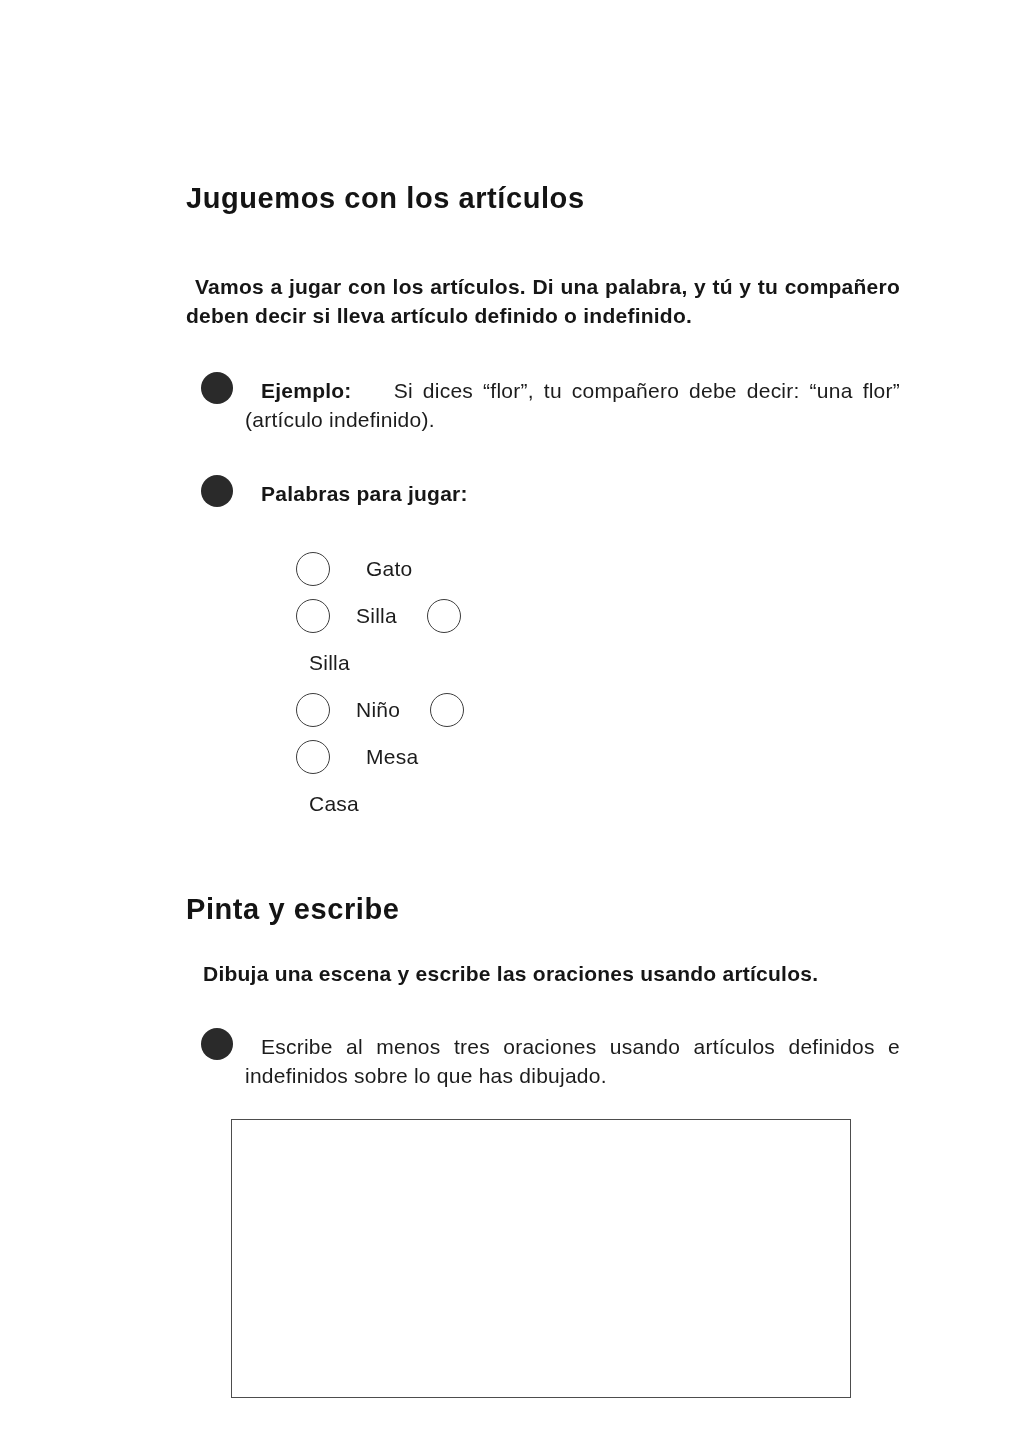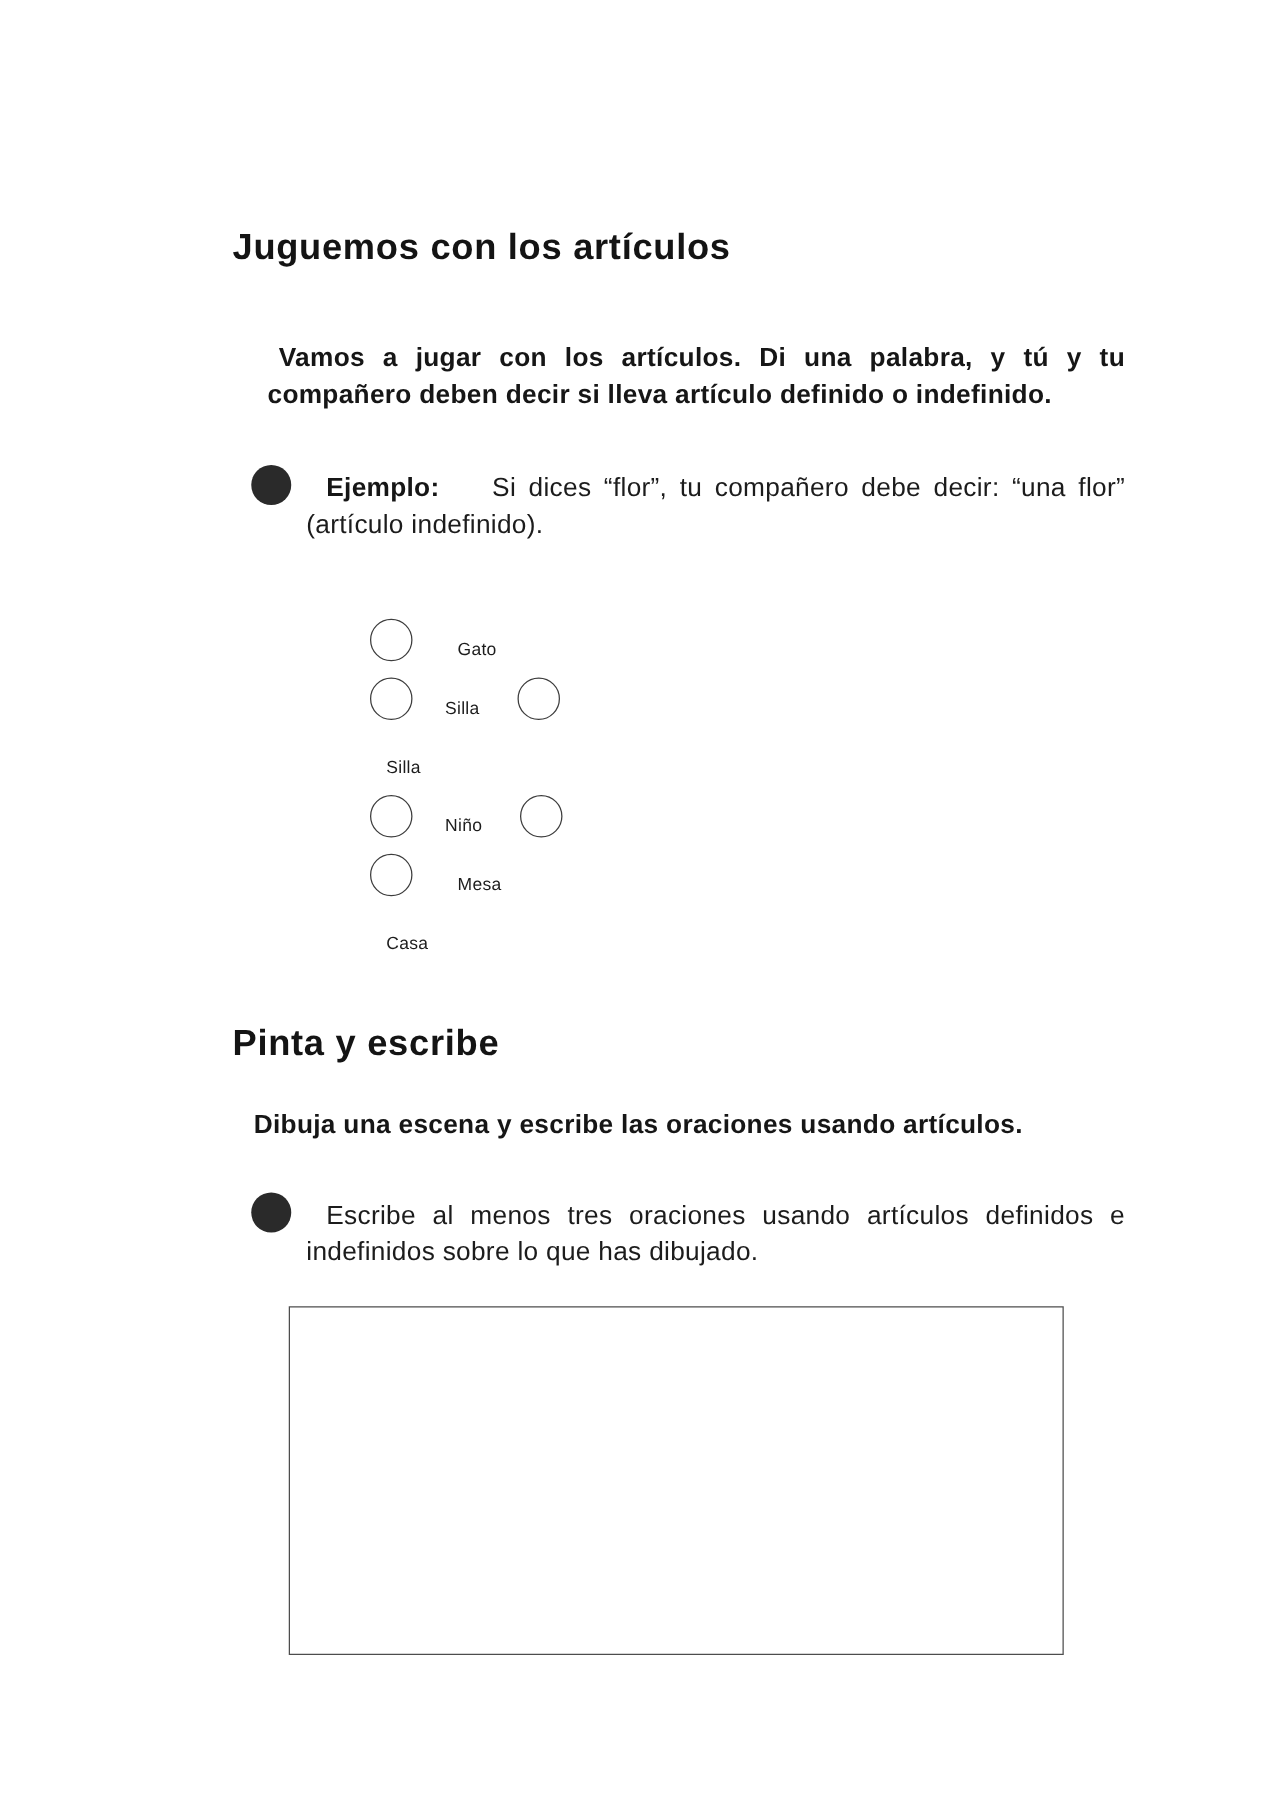--- a/index.html
+++ b/index.html
@@ -27,21 +27,20 @@
     letter-spacing: 0.02em;
     line-height: 36px;
   }
 
   .h1 { margin-bottom: 24px; }
   .h2 { margin-top: 24px; margin-bottom: 0; }
 
   .body-text {
     font-size: 21px;
     line-height: 29px;
-    margin-left: 28px;
   }
 
   .intro {
     font-weight: 700;
     text-align: justify;
     text-indent: 9px;
     margin-bottom: 14px;
     color: #161616;
   }
 
@@ -72,21 +71,22 @@
   .bold-label { font-weight: 700; color: #161616; }
   .bold-inline { font-weight: 700; color: #161616; }
 
   .word-list { margin-top: 2px; }
 
   .word-row {
     margin-left: 91px;
     height: 29px;
     margin-bottom: 15px;
     display: flex;
-    font-size: 14px;
+    align-items: center;
+    font-size: 21px;
   }
 
   .circle {
     display: inline-block;
     width: 9px;
     height: 9px;
     border: 1.6px solid #3d3d3d;
     border-radius: 50%;
     flex: 0 0 auto;
   }
@@ -114,20 +114,24 @@
     <div class="heading h1">Juguemos con los artículos</div>
 
     <p class="body-text intro">Vamos a jugar con los artículos. Di una palabra, y tú y tu compañero deben decir si lleva artículo definido o indefinido.</p>
 
     <div class="body-text bullet-item">
       <span class="dot"></span>
       <span class="bold-label">Ejemplo:</span>
       <span>Si dices “flor”, tu compañero debe decir: “una flor” (artículo indefinido).</span>
     </div>
 
+    <div class="body-text bullet-item">
+      <span class="dot"></span>
+      <span class="bold-label">Palabras para jugar:</span>
+    </div>
 
     <div class="word-list">
 
       <div class="word-row">
         <span class="circle lead-circle gap-wide"></span>
         <span>Gato</span>
       </div>
 
       <div class="word-row">
         <span class="circle lead-circle gap-narrow"></span>

